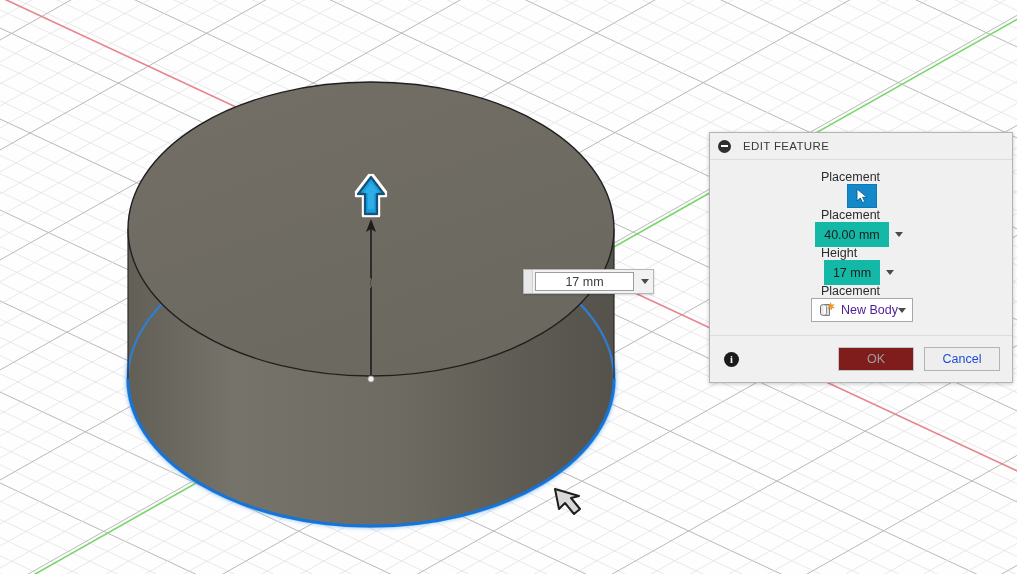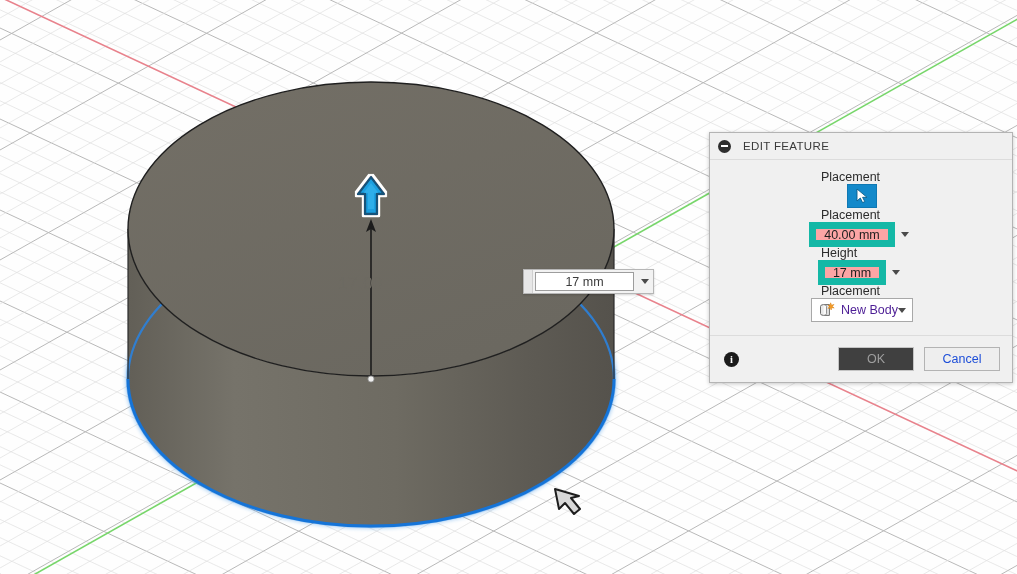--- a/index.html
+++ b/index.html
@@ -70,22 +70,22 @@
     display: flex; align-items: center; justify-content: center;
     cursor: pointer;
   }
 
   
   .field-wrap {
     display: flex; align-items: center; flex: 1;
   }
   .field {
     flex: 1; height: 25px;
-    background: #fca5a5;
-    border: 7px solid #14b8a6;
+    background: #14b8a6;
+    border: 1px solid #14b8a6;
     display: flex; align-items: center;
     padding: 0 8px;
     font-size: 12.5px; color: #1d1d1d;
     cursor: text;
   }
   .caret-btn {
     width: 20px; height: 25px;
     display: flex; align-items: center; justify-content: center;
     cursor: pointer;
   }
@@ -122,21 +122,21 @@
     flex: none;
   }
   .btn {
     width: 76px; height: 24px;
     border: 1px solid #b3b3b3;
     background: #eeeeee;
     font-size: 12.5px;
     display: flex; align-items: center; justify-content: center;
     cursor: pointer;
   }
-  .btn.disabled { color: #9e9e9e; background: #404040; border-color: #c4c4c4; }
+  .btn.disabled { color: #9e9e9e; background: #7f1d1d; border-color: #c4c4c4; }
   .btn.enabled  { color: #1d4ed8; }
   #btn-ok { margin-left: auto; margin-right: 10px; }
 
   
   #float-input {
     position: absolute;
     left: 523px; top: 269px;
     width: 131px; height: 25px;
     background: #f2f2f2;
     border: 1px solid #b6b6b6;

